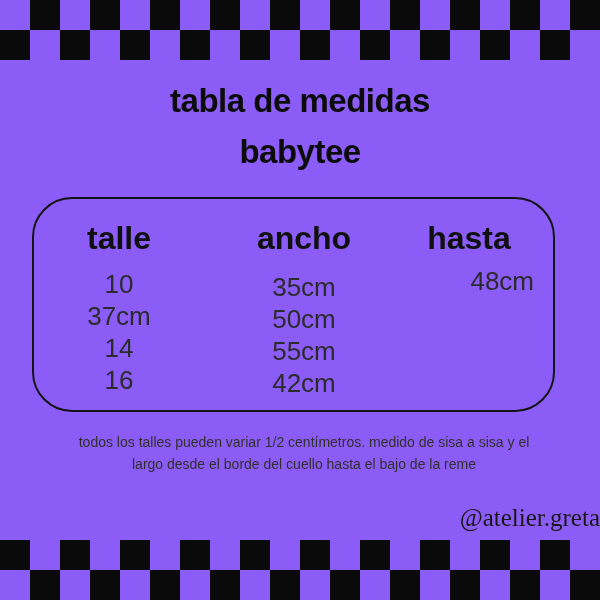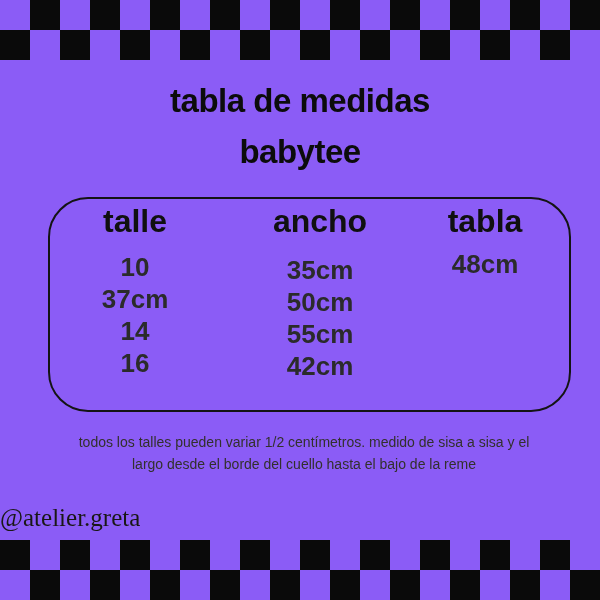--- a/index.html
+++ b/index.html
@@ -34,69 +34,70 @@
     text-align: center;
     font-size: 33px;
     font-weight: bold;
     letter-spacing: -0.5px;
     line-height: 51px;
     color: #0c0c0c;
   }
 
   .size-table {
     position: absolute;
-    left: 48px;
+    left: 32px;
     top: 197px;
     width: 523px;
     height: 215px;
     box-sizing: border-box;
     border: 2.5px solid #141414;
     border-radius: 40px;
+    padding-top: 17px;
   }
   .thead, .trow {
     display: grid;
     grid-template-columns: 170px 200px 130px;
     align-items: center;
     text-align: center;
   }
   .thead {
     height: 44px;
     font-size: 32px;
     font-weight: bold;
     color: #101010;
   }
   .tbody { margin-top: 8px; }
   .trow {
     height: 32px;
     font-size: 26px;
-    font-weight: bold;
+    font-weight: normal;
     color: #2b2b2b;
   }
   
   .trow > :nth-child(2) { transform: translateY(3px); }
-  .trow > :nth-child(3) { transform: translateY(-3px); }
+  .trow > :nth-child(3) { transform: translateY(-3px); text-align: right; }
 
   .footnote {
     position: absolute;
     top: 431px;
     left: 4px;
     width: 600px;
     text-align: center;
     font-size: 14px;
     line-height: 22px;
     color: #32302c;
     white-space: nowrap;
   }
 
   .handle {
     position: absolute;
     top: 504px;
     left: 0;
     width: 600px;
-    text-align: left;
+    text-align: right;
     font-family: "Liberation Serif", serif;
     font-size: 25px;
     color: #191715;
   }
 </style>
 </head>
 <body>
 
 <div class="canvas">
 
@@ -104,21 +105,21 @@
 
   <div class="title">
     <div>tabla de medidas</div>
     <div>babytee</div>
   </div>
 
   <div class="size-table">
     <div class="thead">
       <span>talle</span>
       <span>ancho</span>
-      <span>tabla</span>
+      <span>hasta</span>
     </div>
     <div class="tbody">
       <div class="trow">
         <span>10</span>
         <span>35cm</span>
         <span>48cm</span>
       </div>
       <div class="trow">
         <span>37cm</span>
         <span>50cm</span>

